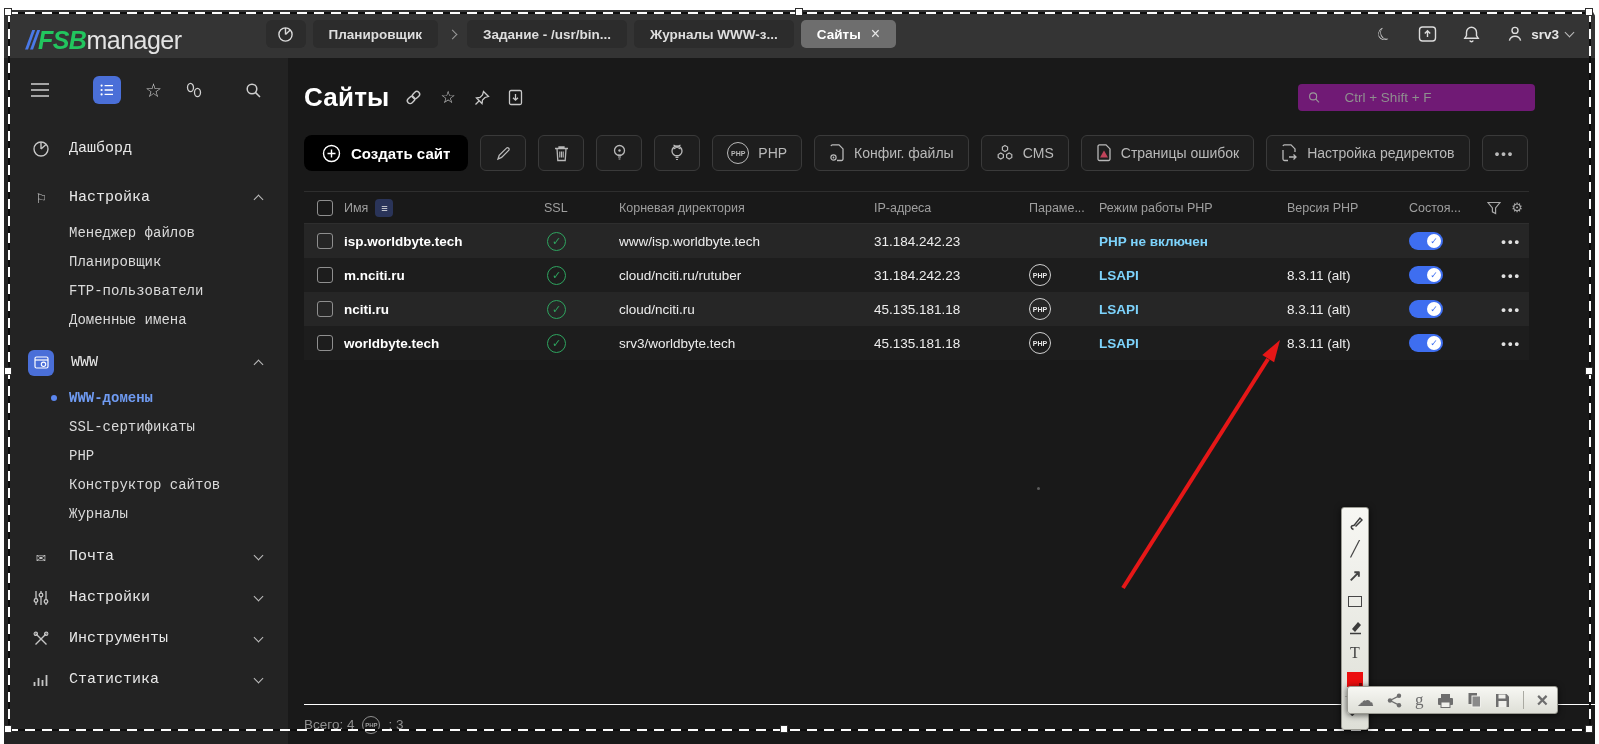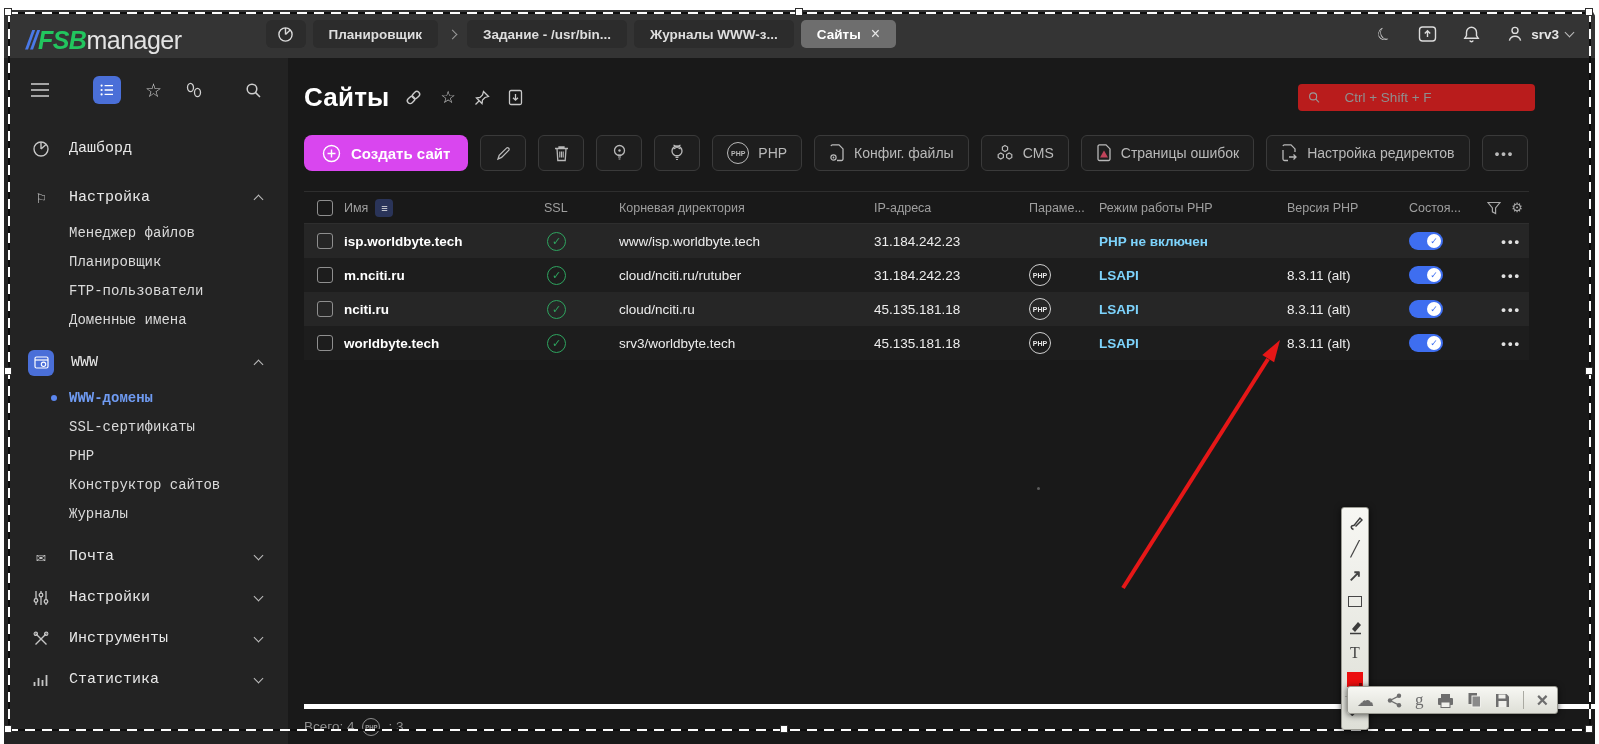--- a/index.html
+++ b/index.html
@@ -56,28 +56,28 @@
   .m-sub { display:flex; align-items:center; height:29px; padding-left:65px; font-size:14px; color:#dadada; position:relative; }
   .m-sub.active { color:#6f9bf2; font-weight:700; }
   .m-sub.active::before { content:""; position:absolute; left:47px; width:6px; height:6px;
                           border-radius:50%; background:#5b86ee; }
 
   
   .main { flex:1; position:relative; background:#191919; padding-left:16px; min-width:0; }
   .title-row { display:flex; align-items:center; margin-top:24px; gap:16px; }
   .page-title { color:#fff; font-size:26px; font-weight:700; letter-spacing:.2px; }
   .title-icons { display:flex; align-items:center; gap:18px; color:#c9c9c9; }
-  .searchbox { margin-left:auto; margin-right:60px; width:237px; height:27px; background:#b91c1c;
+  .searchbox { margin-left:auto; margin-right:60px; width:237px; height:27px; background:#701a75;
                border:none; border-radius:4px; display:flex; align-items:center; gap:24px; padding:0 10px; color:#9a9a9a; }
   .searchbox input { background:transparent; border:none; outline:none; color:#bdbdbd; font-size:13.5px;
                      width:100%; font-family:"Liberation Sans",sans-serif; }
   .searchbox input::placeholder { color:#8f8f8f; }
 
   .actions { display:flex; align-items:center; gap:12px; margin-top:22px; }
-  .btn-primary { height:36px; background:#d946ef; border-radius:8px; color:#fff; font-size:15px;
+  .btn-primary { height:36px; background:#000000; border-radius:8px; color:#fff; font-size:15px;
                  font-weight:600; display:flex; align-items:center; gap:10px; padding:0 18px; cursor:pointer; }
   .btn { height:36px; min-width:46px; background:#1e1e1e; border:1px solid #3a3a3a; border-radius:6px;
          color:#b9b9b9; display:flex; align-items:center; justify-content:center; gap:9px;
          padding:0 14px; font-size:14px; white-space:nowrap; cursor:pointer; }
   .btn.iconic { padding:0; width:46px; }
   .dots-txt { letter-spacing:2px; font-weight:700; font-size:13px; }
 
   
   .tablewrap { margin-top:20px; margin-right:66px; }
   .tgrid { display:grid; grid-template-columns:40px 200px 75px 255px 155px 70px 188px 122px 120px; align-items:center; }
@@ -97,21 +97,21 @@
   .phpb { width:22px; height:22px; border:1.2px solid #cfcfcf; border-radius:50%; color:#e8e8e8;
           display:inline-flex; align-items:center; justify-content:center; font-size:7px; font-weight:700; }
   .c-mode { font-weight:700; color:#7dd3fc; }
   .c-mode.semib { font-weight:600; }
   .c-state { display:flex; align-items:center; }
   .toggle { width:34px; height:18px; background:#3e6ef0; border-radius:9px; position:relative; display:inline-block; cursor:pointer; }
   .toggle .knob { position:absolute; right:2px; top:2px; width:14px; height:14px; background:#fff; border-radius:50%;
                   color:#3e6ef0; font-size:9px; display:flex; align-items:center; justify-content:center; }
   .rowdots { margin-left:auto; padding-right:8px; color:#e0e0e0; letter-spacing:2px; font-weight:700; font-size:13px; cursor:pointer; }
 
-  .statusbar { position:absolute; left:16px; right:0; bottom:0; height:40px; border-top:5px solid #ffffff;
+  .statusbar { position:absolute; left:16px; right:0; bottom:0; height:40px; border-top:1px solid #ffffff;
                display:flex; align-items:center; gap:8px; color:#8f8f8f; font-size:13.5px; }
   .statusbar .phpb { width:18px; height:18px; font-size:6px; border-color:#8f8f8f; color:#9f9f9f; }
 
   .stray-dot { position:absolute; left:749px; top:429px; width:3px; height:3px; border-radius:50%; background:#5c5c5c; z-index:5; }
 
   
   .ant-h { position:absolute; height:2px; z-index:50;
            background:repeating-linear-gradient(90deg,#fdfdfd 0 10px, rgba(10,10,10,.9) 10px 17px); }
   .ant-v { position:absolute; width:2px; z-index:50;
            background:repeating-linear-gradient(180deg,#fdfdfd 0 10px, rgba(10,10,10,.9) 10px 17px); }

